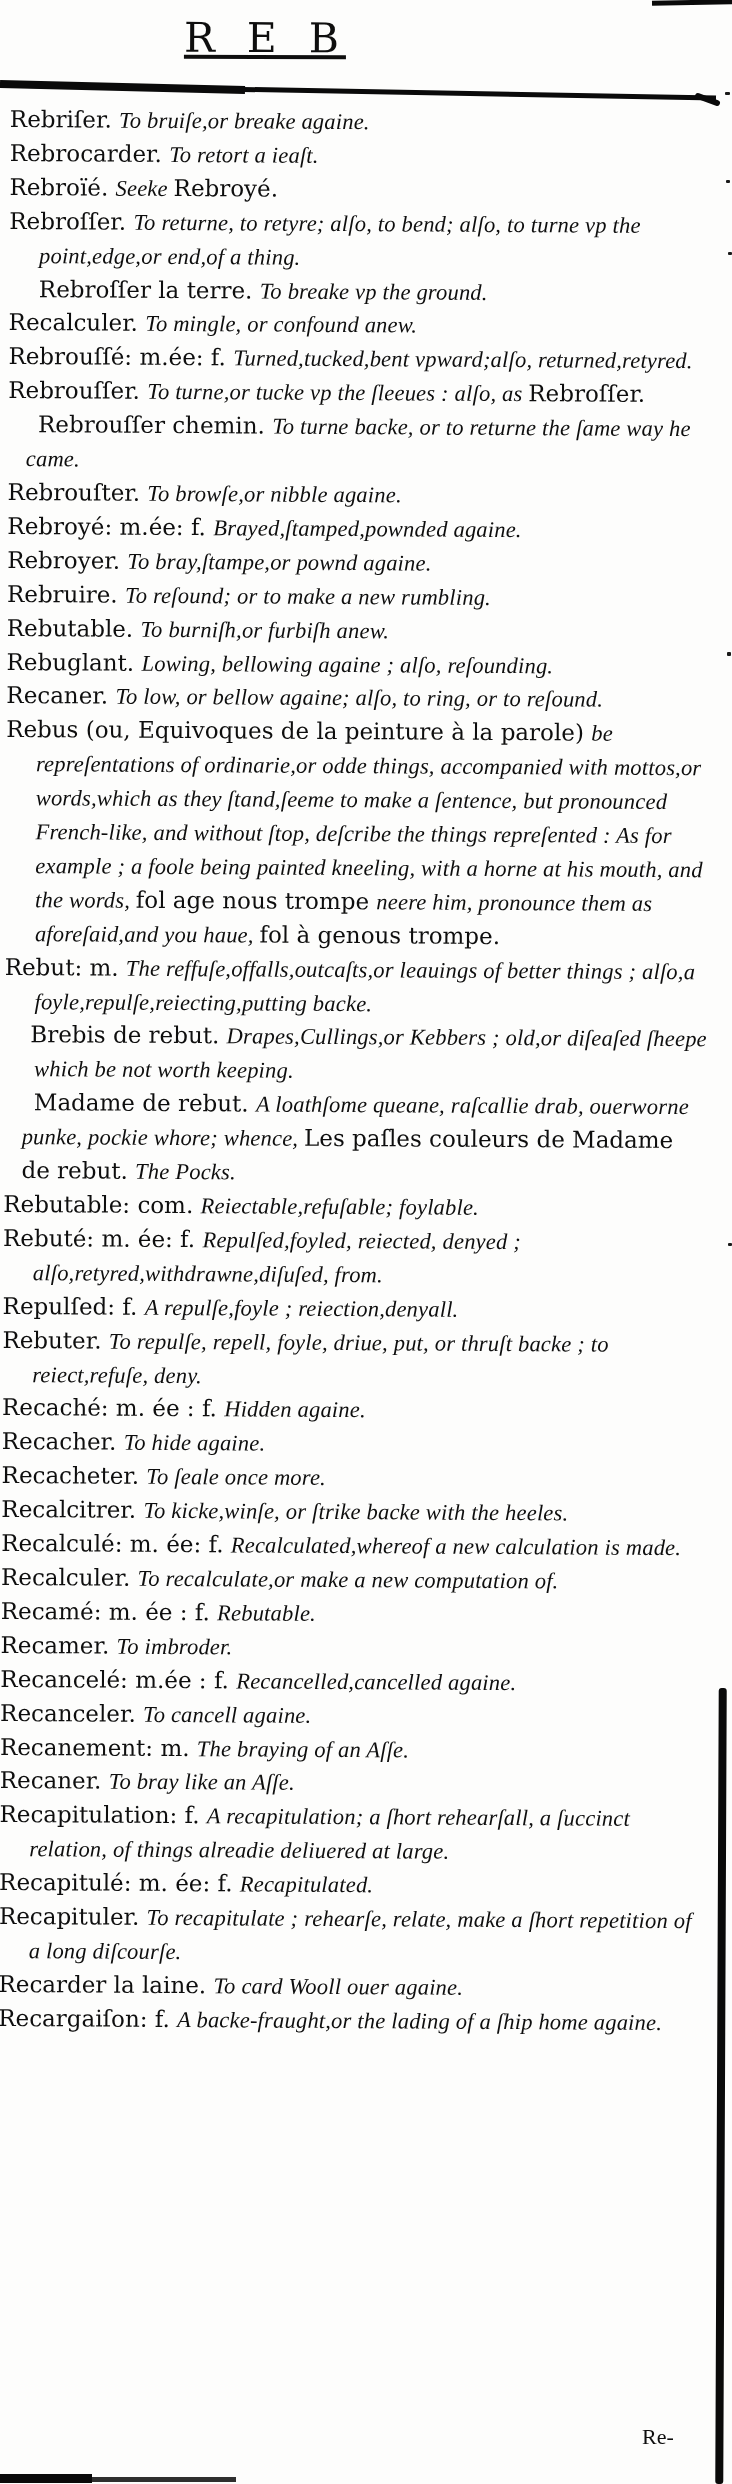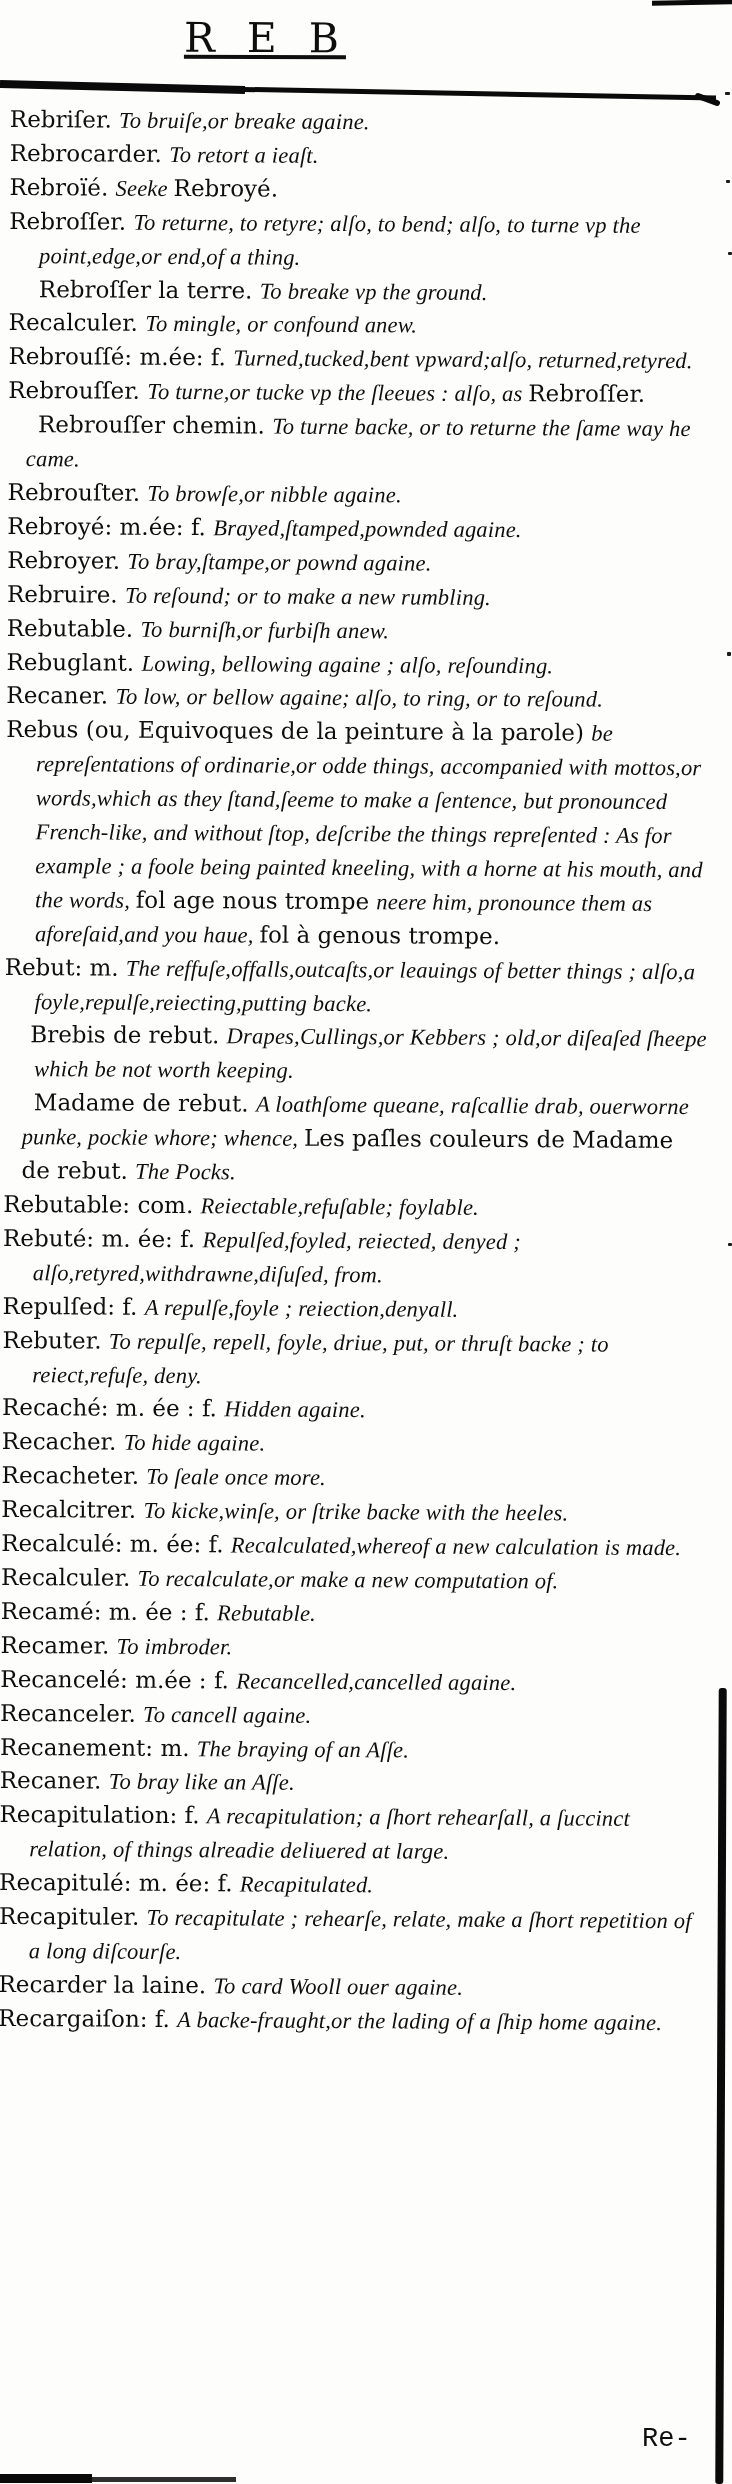--- a/index.html
+++ b/index.html
@@ -41,22 +41,22 @@
   .r{
     font-family:"DejaVu Serif","Liberation Serif",serif;
     font-style:normal;font-size:23px;
   }
   .i{
     font-family:"Liberation Serif","DejaVu Serif",serif;
     font-style:italic;font-size:22.5px;letter-spacing:0.2px;
   }
   .catchword{
     position:absolute;top:2424px;left:642px;
-    font-size:27px;
-    font-family:Liberation Mono, monospace;
+    font-size:22px;
+    font-family:Liberation Serif, serif;
   }
   
   .mark{position:absolute;background:#0a0a0a;}
   .mark-top-right{top:0;left:652px;width:80px;height:5px;transform:rotate(-1.2deg);}
   .mark-right-bar{top:1688px;left:717px;width:8px;height:796px;transform:rotate(0.25deg);border-radius:3px;}
   .mark-bottom-left-a{top:2474px;left:0;width:92px;height:9px;}
   .mark-bottom-left-b{top:2477px;left:88px;width:148px;height:5px;opacity:.85;}
   .speck{position:absolute;background:#1a1a1a;width:4px;height:3px;border-radius:1px;}
   .speck.s1{top:180px;left:726px;}
   .speck.s2{top:252px;left:728px;}

